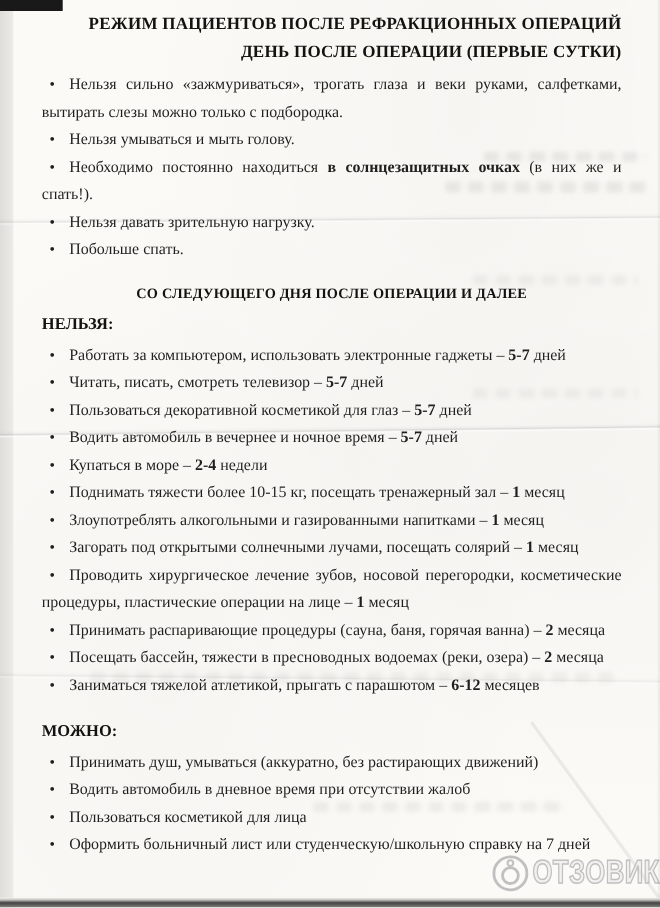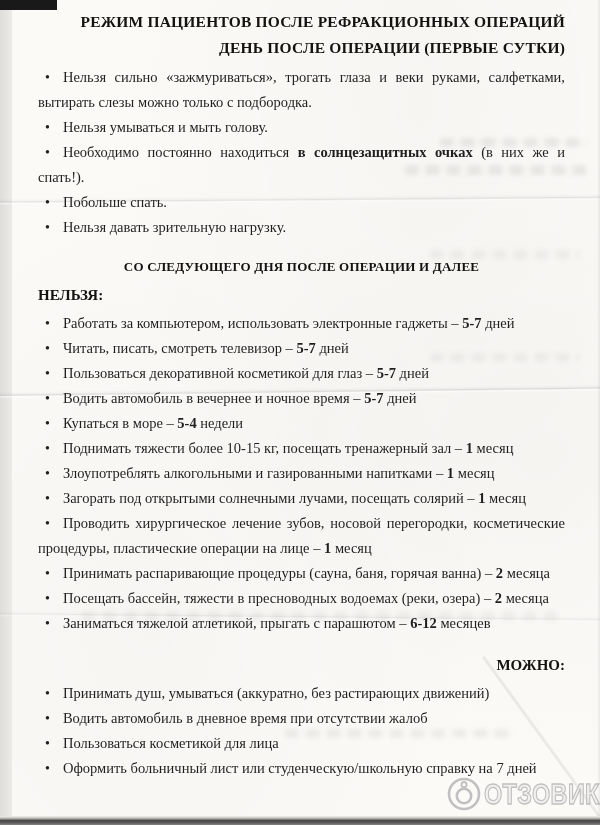--- a/index.html
+++ b/index.html
@@ -56,21 +56,21 @@
     color:var(--heading,#151310); letter-spacing:0.2px; }
   ul.bullets { list-style:none; margin:0; padding:0; text-align:justify;font-family:Liberation Serif, serif; }
   ul.bullets li::before { content:"•"; padding-left:7px; padding-right:13px; font-size:14px; }
   ul.s1 { margin-top:4px; }
   ul.s2 { margin-top:3px; }
   ul.s3 { margin-top:3px; }
   .section-heading { text-align:center; font-weight:bold; font-size:13px; line-height:26px;
     margin-top:14px; letter-spacing:0.2px; color:var(--heading,#151310); }
   .sub-heading { font-weight:bold; font-size:15px; line-height:26px; margin-top:2px;
     color:var(--heading,#151310); }
-  .sub-heading.allowed { margin-top:16px;text-align:right; }
+  .sub-heading.allowed { margin-top:16px; }
   .b { font-weight:bold; }
 
   
   .watermark { position:absolute; top:777px; left:447px; display:flex; align-items:center; }
   .watermark svg { width:34px; height:34px; flex:0 0 auto; }
   .wm-text { font-family:"Liberation Sans","DejaVu Sans",sans-serif; font-weight:bold;
     font-size:30px; line-height:34px; white-space:nowrap; margin-left:3px;
     color:rgba(218,218,218,0.30); -webkit-text-stroke:1.4px var(--watermark,#c0c0c0);
     transform:scaleX(0.78); transform-origin:left center; letter-spacing:0.5px; }
 </style>
@@ -97,32 +97,32 @@
   <div class="paper-content">
     <div class="doc-title">
       <div>РЕЖИМ ПАЦИЕНТОВ ПОСЛЕ РЕФРАКЦИОННЫХ ОПЕРАЦИЙ</div>
       <div>ДЕНЬ ПОСЛЕ ОПЕРАЦИИ (ПЕРВЫЕ СУТКИ)</div>
     </div>
 
     <ul class="bullets s1">
         <li><span>Нельзя сильно «зажмуриваться», трогать глаза и веки руками, салфетками, вытирать слезы можно только с подбородка.</span></li>
         <li><span>Нельзя умываться и мыть голову.</span></li>
         <li><span>Необходимо постоянно находиться </span><span class="b">в солнцезащитных очках</span><span> (в них же и спать!).</span></li>
+        <li><span>Нельзя давать зрительную нагрузку.</span></li>
         <li><span>Побольше спать.</span></li>
-        <li><span>Нельзя давать зрительную нагрузку.</span></li>
       </ul>
 
     <div class="section-heading">СО СЛЕДУЮЩЕГО ДНЯ ПОСЛЕ ОПЕРАЦИИ И ДАЛЕЕ</div>
     <div class="sub-heading">НЕЛЬЗЯ:</div>
     <ul class="bullets s2">
         <li><span>Работать за компьютером, использовать электронные гаджеты – </span><span class="b">5-7</span><span> дней</span></li>
         <li><span>Читать, писать, смотреть телевизор – </span><span class="b">5-7</span><span> дней</span></li>
         <li><span>Пользоваться декоративной косметикой для глаз – </span><span class="b">5-7</span><span> дней</span></li>
         <li><span>Водить автомобиль в вечернее и ночное время – </span><span class="b">5-7</span><span> дней</span></li>
-        <li><span>Купаться в море – </span><span class="b">5-4</span><span> недели</span></li>
+        <li><span>Купаться в море – </span><span class="b">2-4</span><span> недели</span></li>
         <li><span>Поднимать тяжести более 10-15 кг, посещать тренажерный зал – </span><span class="b">1</span><span> месяц</span></li>
         <li><span>Злоупотреблять алкогольными и газированными напитками – </span><span class="b">1</span><span> месяц</span></li>
         <li><span>Загорать под открытыми солнечными лучами, посещать солярий – </span><span class="b">1</span><span> месяц</span></li>
         <li><span>Проводить хирургическое лечение зубов, носовой перегородки, косметические процедуры, пластические операции на лице – </span><span class="b">1</span><span> месяц</span></li>
         <li><span>Принимать распаривающие процедуры (сауна, баня, горячая ванна) – </span><span class="b">2</span><span> месяца</span></li>
         <li><span>Посещать бассейн, тяжести в пресноводных водоемах (реки, озера) – </span><span class="b">2</span><span> месяца</span></li>
         <li><span>Заниматься тяжелой атлетикой, прыгать с парашютом – </span><span class="b">6-12</span><span> месяцев</span></li>
       </ul>
 
     <div class="sub-heading allowed">МОЖНО:</div>

